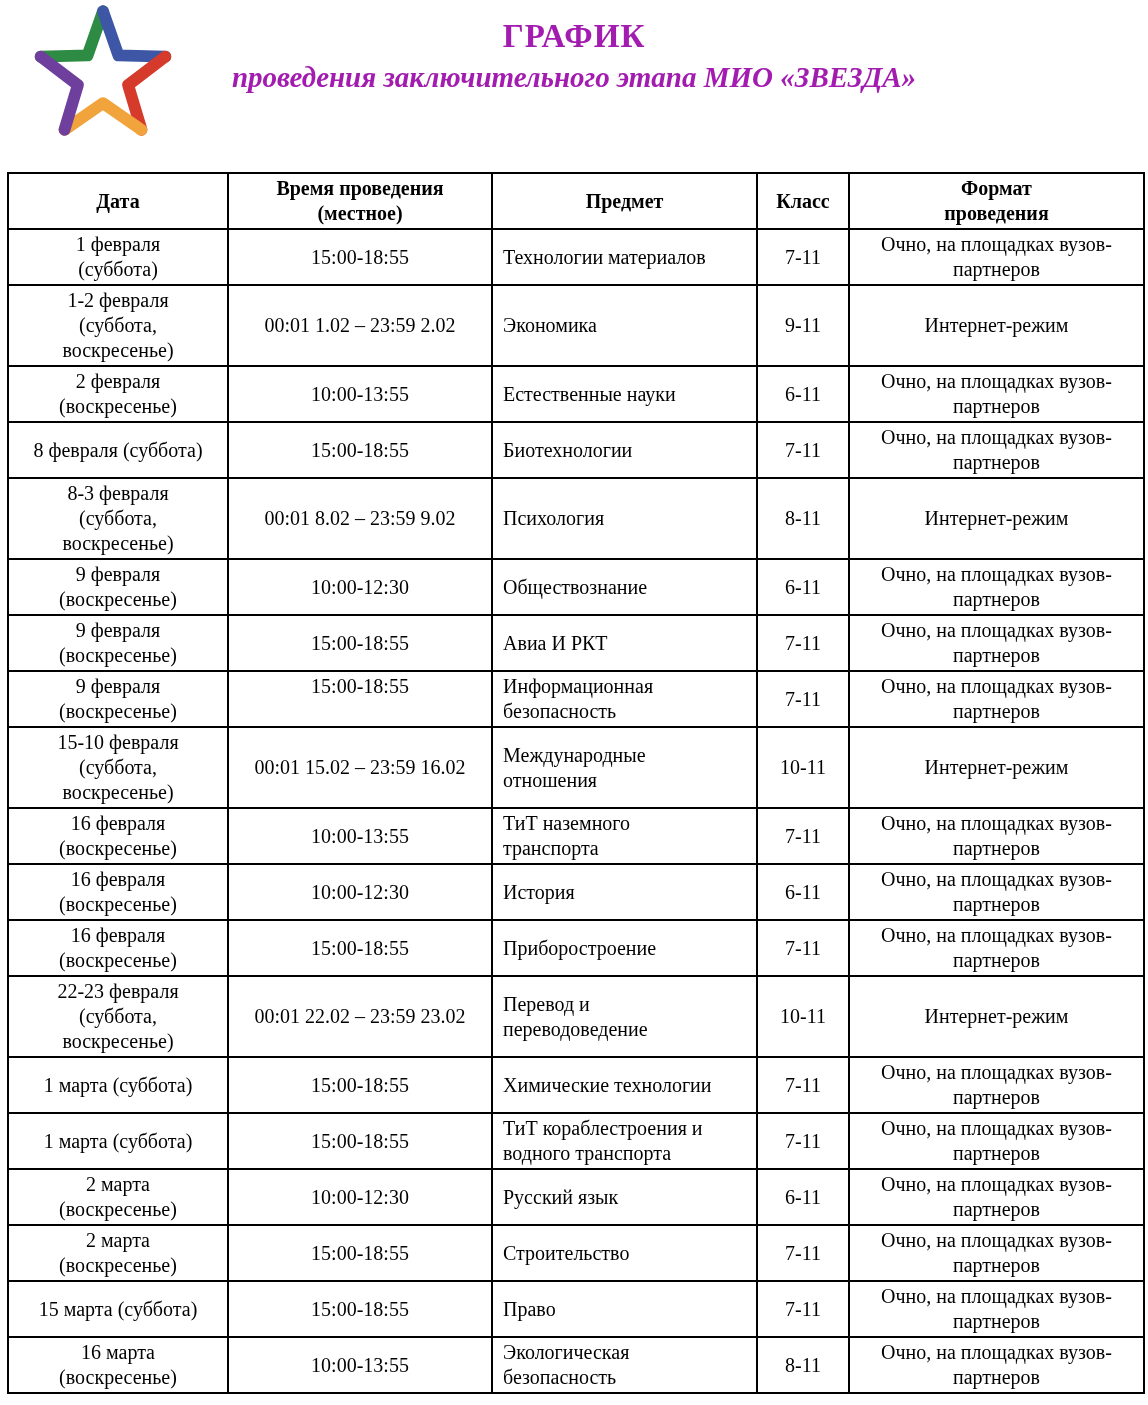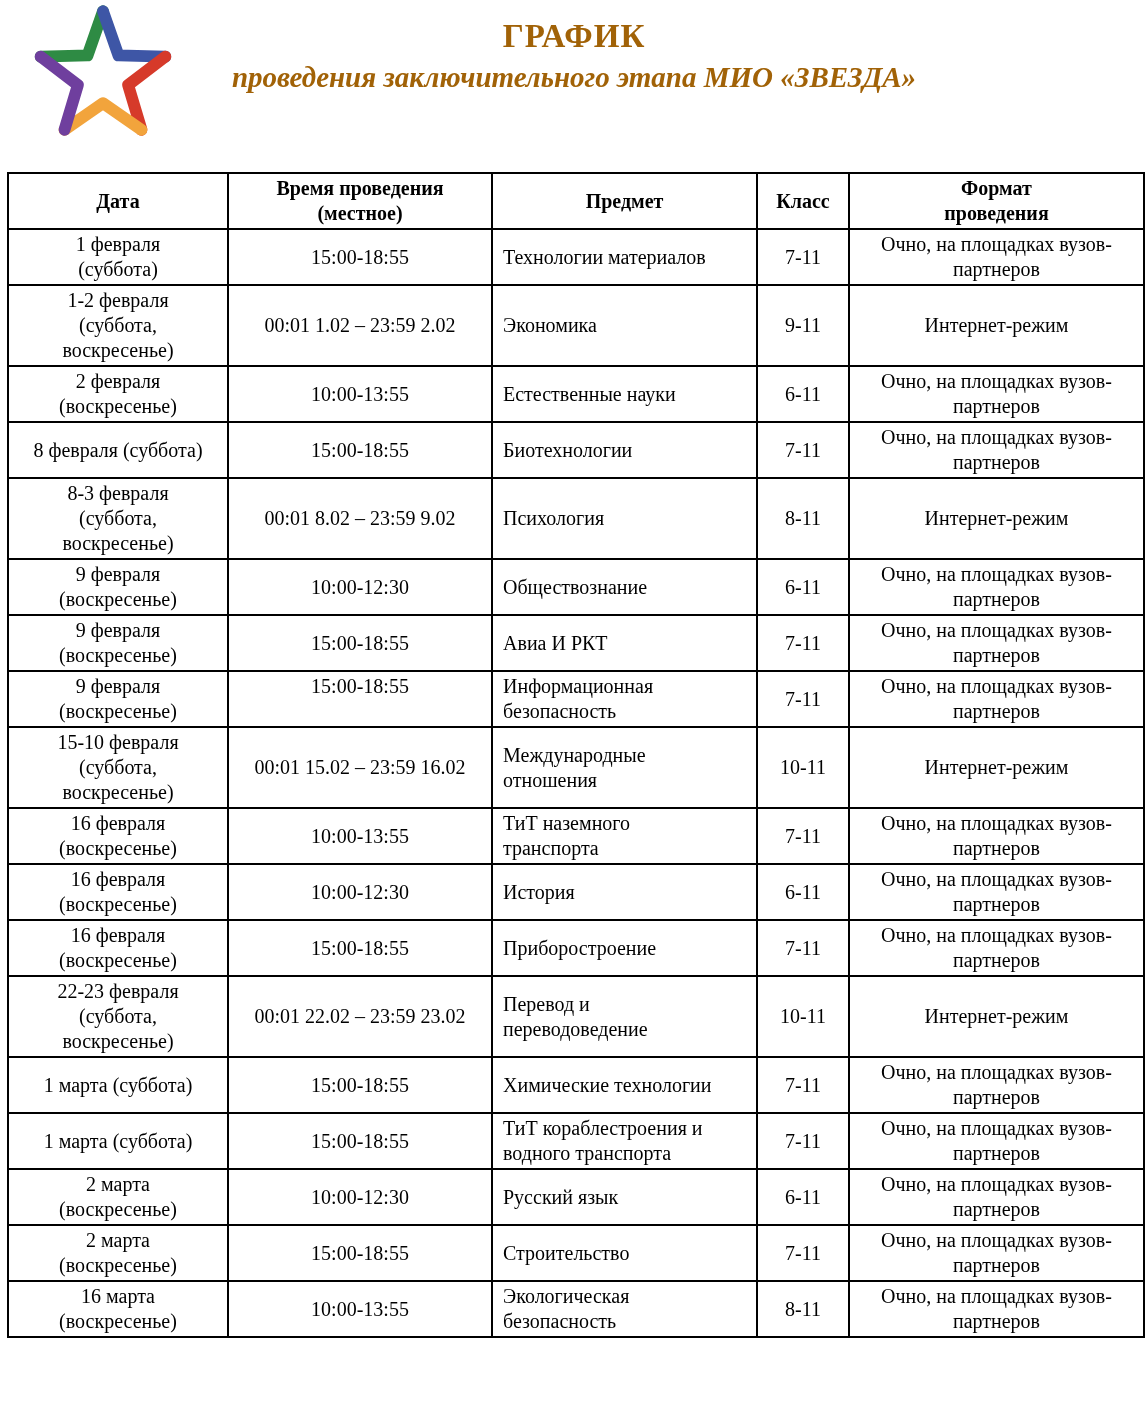--- a/index.html
+++ b/index.html
@@ -55,21 +55,21 @@
   <div class="doc-header">
     <svg class="logo" viewBox="0 0 200 160" xmlns="http://www.w3.org/2000/svg">
       <g fill="none" stroke-width="13" stroke-linecap="round" stroke-linejoin="round">
         <path d="M 31.5 59.8 L 83 58.5 L 100 10" stroke="#2e8b44"></path>
         <path d="M 100 10 L 117 58.5 L 168.5 59.8" stroke="#3e56a6"></path>
         <path d="M 168.5 59.8 L 127.6 91 L 142.3 140.2" stroke="#d63a2a"></path>
         <path d="M 142.3 140.2 L 100 111 L 57.7 140.2" stroke="#f2a43c"></path>
         <path d="M 57.7 140.2 L 72.4 91 L 31.5 59.8" stroke="#6f3f9e"></path>
       </g>
     </svg>
-    <div class="title-block" style="color: #a16207;">
+    <div class="title-block" style="color: #a21caf;">
       <div class="title-line-1">ГРАФИК</div>
       <div class="title-line-rest">проведения заключительного этапа МИО «ЗВЕЗДА»</div>
     </div>
   </div>
 
   <table class="schedule">
     <colgroup>
       <col style="width:220px">
       <col style="width:264px">
       <col style="width:265px">
@@ -237,20 +237,28 @@
         <tr>
           <td class="cell-date">2 марта
 (воскресенье)</td>
           <td class="cell-time">15:00-18:55</td>
           <td class="cell-subject">Строительство</td>
           <td class="cell-grade">7-11</td>
           <td class="cell-format">Очно, на площадках вузов-
 партнеров</td>
         </tr>
         <tr>
+          <td class="cell-date">15 марта (суббота)</td>
+          <td class="cell-time">15:00-18:55</td>
+          <td class="cell-subject">Право</td>
+          <td class="cell-grade">7-11</td>
+          <td class="cell-format">Очно, на площадках вузов-
+партнеров</td>
+        </tr>
+        <tr>
           <td class="cell-date">16 марта
 (воскресенье)</td>
           <td class="cell-time">10:00-13:55</td>
           <td class="cell-subject">Экологическая
 безопасность</td>
           <td class="cell-grade">8-11</td>
           <td class="cell-format">Очно, на площадках вузов-
 партнеров</td>
         </tr>
       </tbody>

